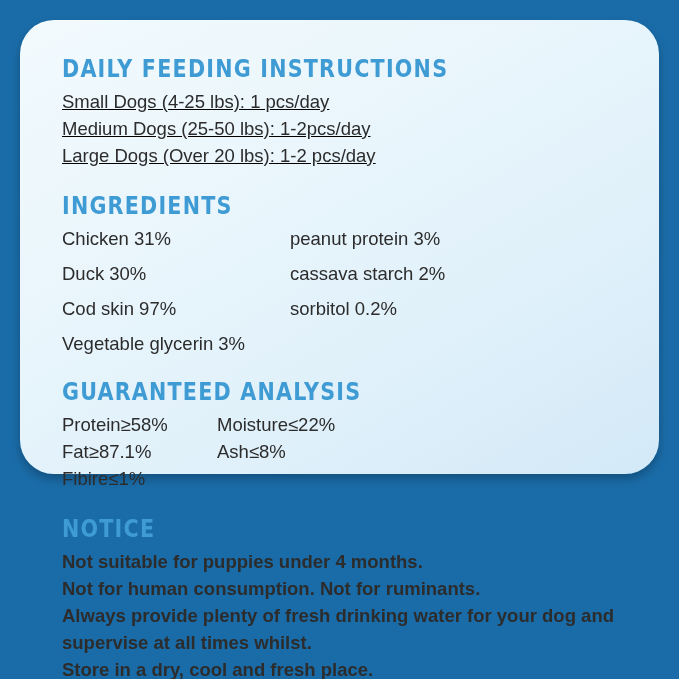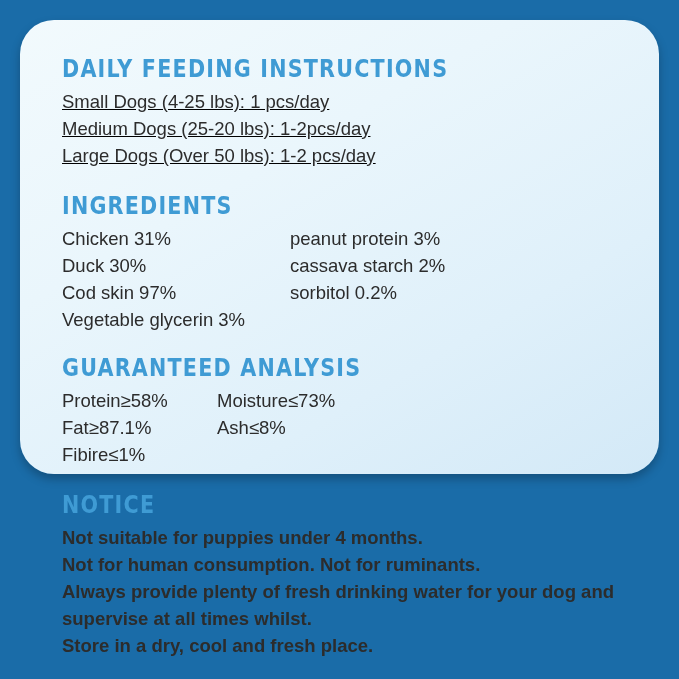--- a/index.html
+++ b/index.html
@@ -53,42 +53,42 @@
     line-height: 27px;
     white-space: pre;
   }
   .feeding { margin-top: 2px; text-decoration: underline; }
   .sec-feeding { margin-bottom: 22px; }
   .sec-ingredients { margin-bottom: 20px; }
   .sec-analysis { margin-bottom: 22px; }
   .ing-grid {
     display: grid;
     grid-template-columns: 228px auto;
-    row-gap: 0px;
+    row-gap: 8px;
   }
   .ga-grid {
     display: grid;
     grid-template-columns: 155px auto;
     row-gap: 0px;
   }
   .notice .line { line-height: 27px; font-weight: bold; }
   .cell-empty { height: 27px; }
 </style>
 </head>
 <body>
 
 <div class="panel-outer">
   <div class="panel">
 
     <div class="section sec-feeding">
       <h2>DAILY FEEDING INSTRUCTIONS</h2>
       <div class="feeding">
         <div class="line">Small Dogs (4-25 lbs): 1 pcs/day</div>
-        <div class="line">Medium Dogs (25-20 lbs): 1-2pcs/day</div>
-        <div class="line">Large Dogs (Over 50 lbs): 1-2 pcs/day</div>
+        <div class="line">Medium Dogs (25-50 lbs): 1-2pcs/day</div>
+        <div class="line">Large Dogs (Over 20 lbs): 1-2 pcs/day</div>
       </div>
     </div>
 
     <div class="section sec-ingredients">
       <h2>INGREDIENTS</h2>
       <div class="ing-grid">
         <div class="line">Chicken 31%</div>
         <div class="line">peanut protein 3%</div>
         <div class="line">Duck 30%</div>
         <div class="line">cassava starch 2%</div>
@@ -96,21 +96,21 @@
         <div class="line">sorbitol 0.2%</div>
         <div class="line">Vegetable glycerin 3%</div>
         <div class="line cell-empty"></div>
       </div>
     </div>
 
     <div class="section sec-analysis">
       <h2>GUARANTEED ANALYSIS</h2>
       <div class="ga-grid">
         <div class="line">Protein≥58%</div>
-        <div class="line">Moisture≤73%</div>
+        <div class="line">Moisture≤22%</div>
         <div class="line">Fat≥87.1%</div>
         <div class="line">Ash≤8%</div>
         <div class="line">Fibire≤1%</div>
         <div class="line cell-empty"></div>
       </div>
     </div>
 
     <div class="section notice">
       <h2>NOTICE</h2>
       <div>

